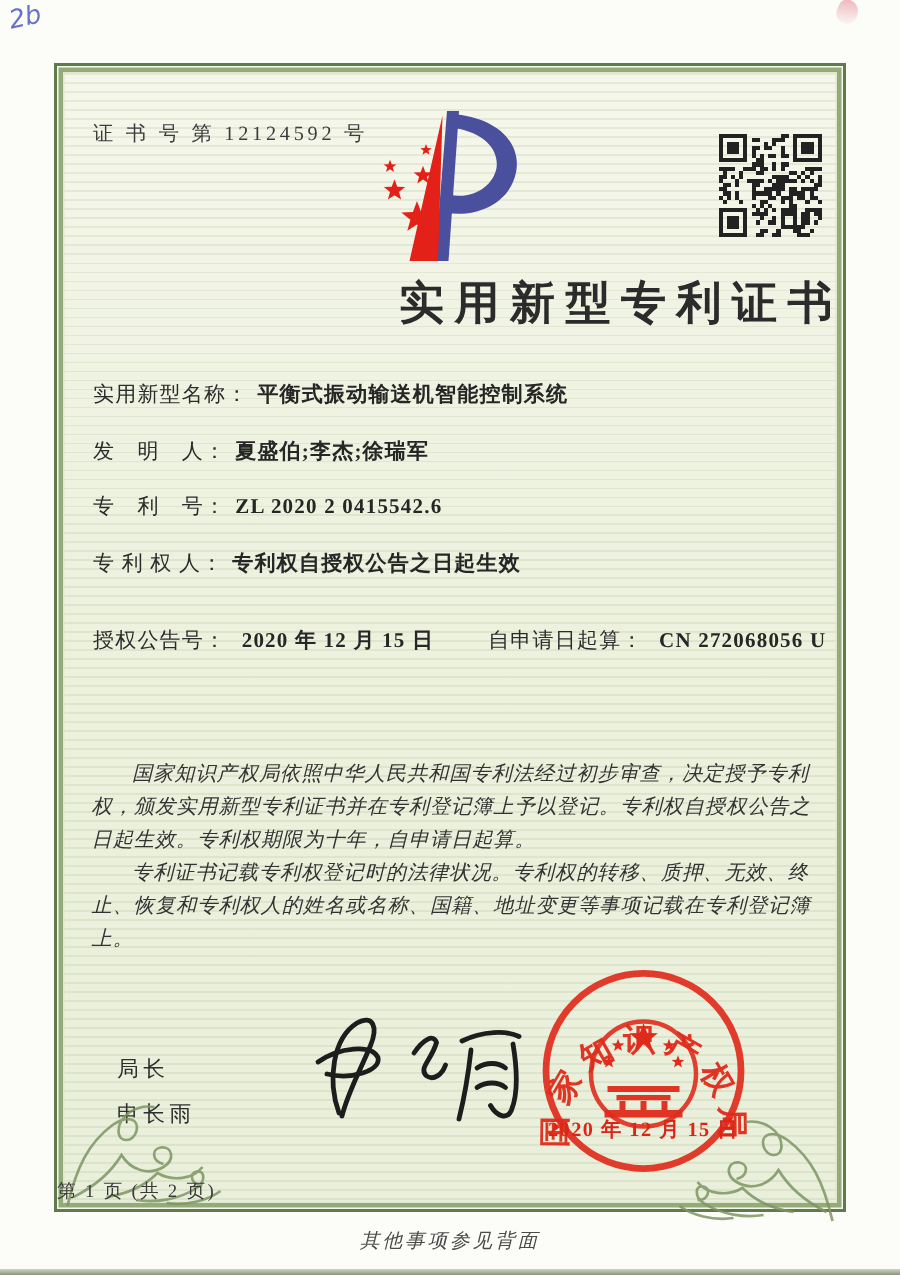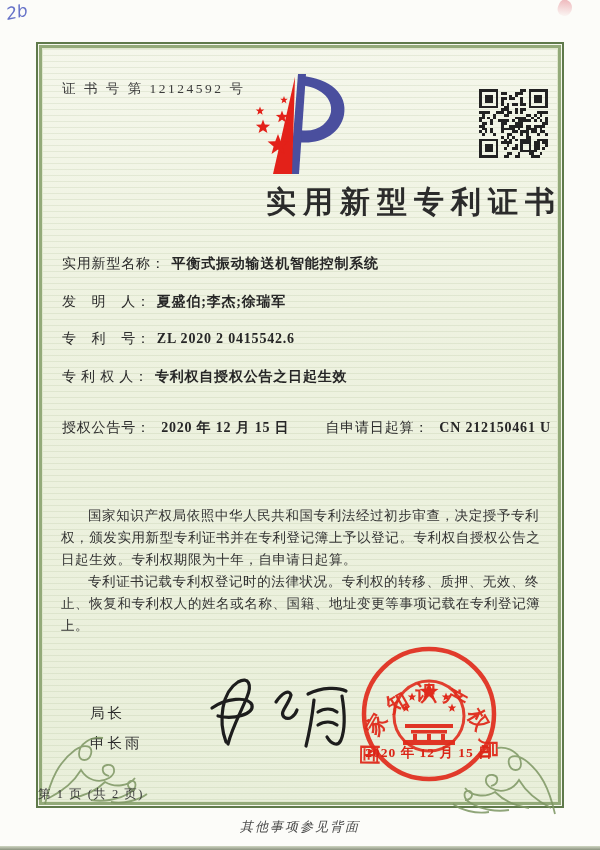--- a/index.html
+++ b/index.html
@@ -43,24 +43,25 @@
     font-size:14px; color:#262626; line-height:23.5px; letter-spacing:0.8px;
   }
   .frow{ white-space:nowrap; display:flex; }
   .fpair{ white-space:nowrap; }
   .fpair.second{ margin-left:36px; }
   .flabel{ color:#2b2b2b; }
   .fvalue{ margin-left:6px;font-weight:bold; }
   .body-text{
     position:absolute; left:23px; right:21px; top:461px;
     font-size:13.5px; line-height:22px; color:#333; letter-spacing:0.6px;
+    font-style:italic;
   }
   .body-text p{ text-indent:2em; }
   .signer{
-    position:absolute; left:52px; top:654px; font-size:14.5px;
+    position:absolute; left:40px; top:654px; font-size:14.5px;
     color:#2e2e2e; letter-spacing:3px; line-height:30px; font-family:"Liberation Sans","DejaVu Sans",sans-serif;
   }
   .signature{ position:absolute; left:158px; top:628px; width:160px; height:92px; }
   .seal{ position:absolute; left:320px; top:598px; width:142px; height:160px; }
   .seal svg{ position:absolute; left:0; top:0; }
   .seal-date{
     position:absolute; left:0; top:102px; width:142px; text-align:center;
     color:#da2517; font-size:13.5px; letter-spacing:1px; font-weight:bold;
   }
   .flourish{ position:absolute; width:110px; height:80px; }
@@ -341,21 +342,21 @@
       </div>
       <div class="frow">
       </div>
       <div class="frow">
         <span class="fpair">
           <span class="flabel">授权公告号：</span>
           <span class="fvalue">2020 年 12 月 15 日</span>
         </span>
         <span class="fpair second">
           <span class="flabel">自申请日起算：</span>
-          <span class="fvalue">CN 212150461 U</span>
+          <span class="fvalue">CN 272068056 U</span>
         </span>
       </div>
     </div>
 
     <div class="body-text">
       <p>国家知识产权局依照中华人民共和国专利法经过初步审查，决定授予专利权，颁发实用新型专利证书并在专利登记簿上予以登记。专利权自授权公告之日起生效。专利权期限为十年，自申请日起算。</p>
       <p>专利证书记载专利权登记时的法律状况。专利权的转移、质押、无效、终止、恢复和专利权人的姓名或名称、国籍、地址变更等事项记载在专利登记簿上。</p>
     </div>
 
     <div class="signer">

